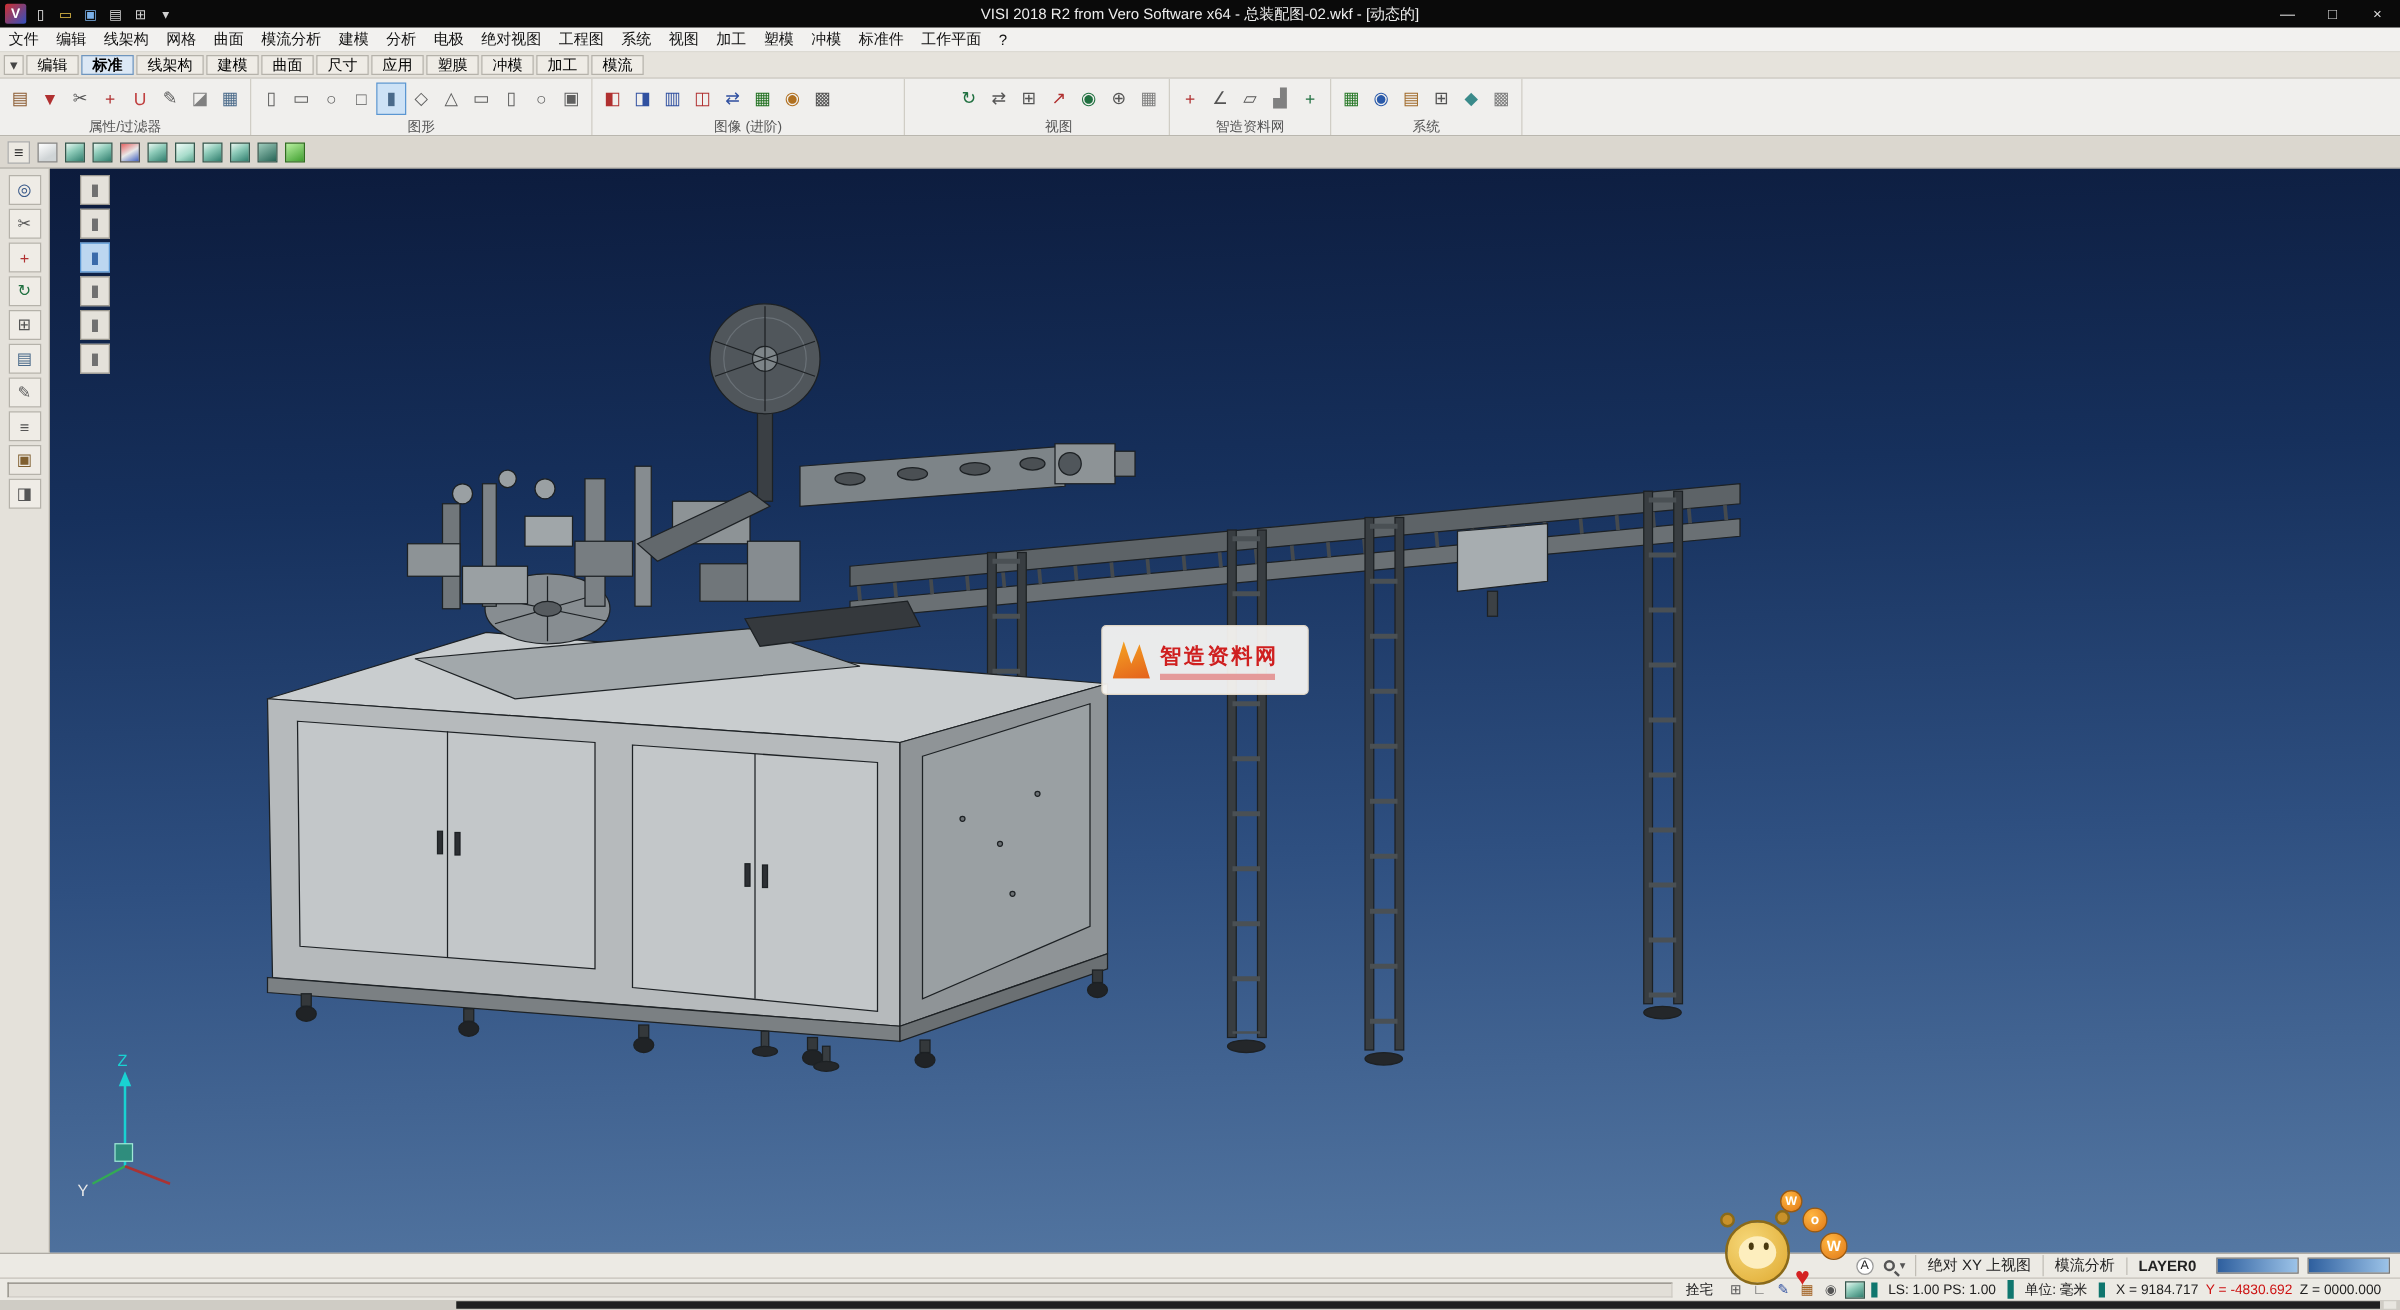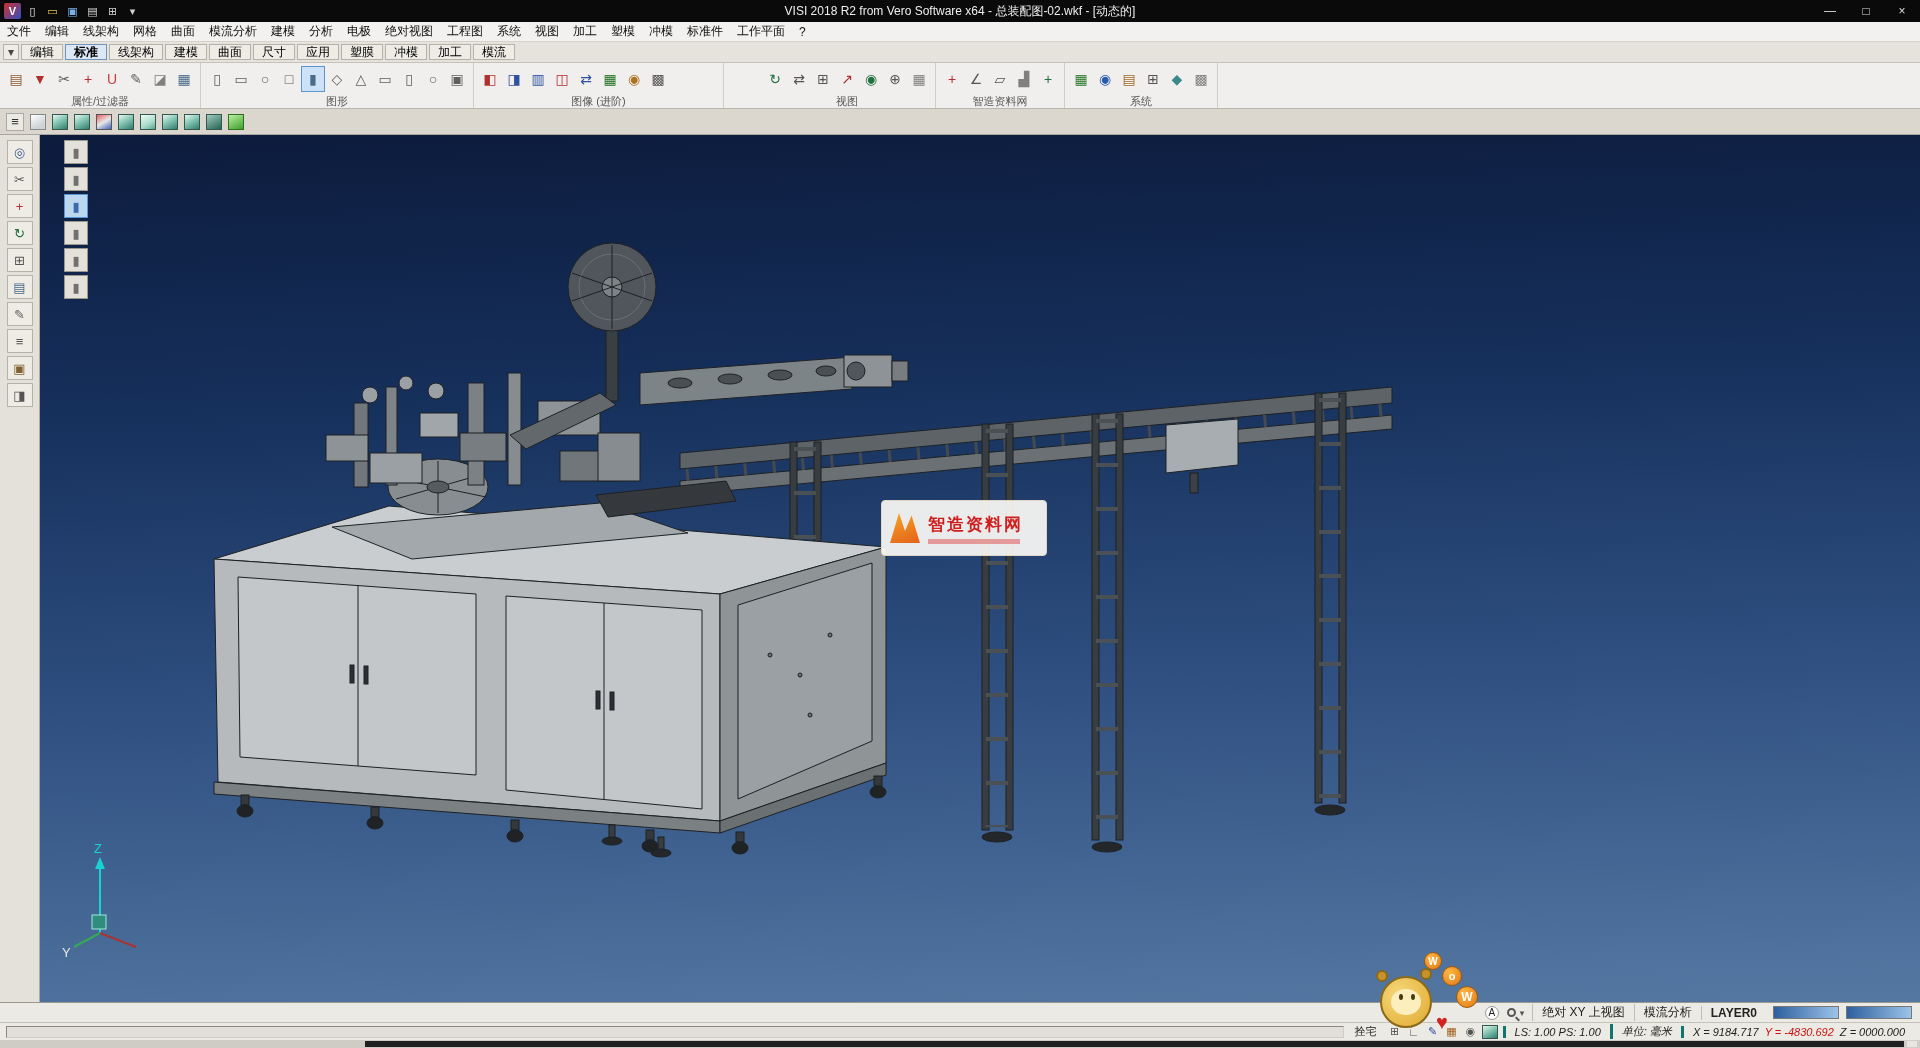--- a/index.html
+++ b/index.html
@@ -77,21 +77,21 @@
   .s1-dd{font-size:9px;color:#555;margin-right:8px;}
   .s1-seg{padding:0 9px;border-left:1px solid #c0bdb5;white-space:nowrap;}
   .layer-seg{font-weight:bold;}
   .swatch{width:66px;height:13px;background:linear-gradient(90deg,#2e5f9e,#9cc3e8);border:1px solid #777;margin-left:7px;}
   .swatch:last-child{margin-right:8px;}
   .status2{height:18px;background:#eceae4;border-top:1px solid #c5c2ba;display:flex;align-items:center;font-size:11px;color:#222;}
   .s2-field{flex:1;height:12px;margin:0 6px;background:#e2dfd8;border:1px solid #8a877f;border-bottom-color:#cfccc5;border-right-color:#cfccc5;}
   .s2-label{padding:0 5px;white-space:nowrap;}
   .s2-icons{display:flex;gap:3px;align-items:center;padding:0 5px;}
   .s2-icons span{width:16px;height:14px;display:flex;align-items:center;justify-content:center;font-size:11px;}
-  .s2-seg{padding:0 9px;border-left:3px solid #0f766e;white-space:nowrap;font-style:italic;}
+  .s2-seg{padding:0 9px;border-left:5px solid #0f766e;white-space:nowrap;}
   .coord-y{color:#cc1111;}
   .coord-seg span{margin-right:6px;}
 
   
   .sliver{height:8px;background:#cfccc5;position:relative;}
   .sliver-bar{position:absolute;left:365px;right:16px;top:1px;height:6px;background:#202020;}
   .sliver-end{position:absolute;right:3px;top:1px;width:10px;height:6px;background:#e8e6e0;}
 </style>
 </head>
 <body>

